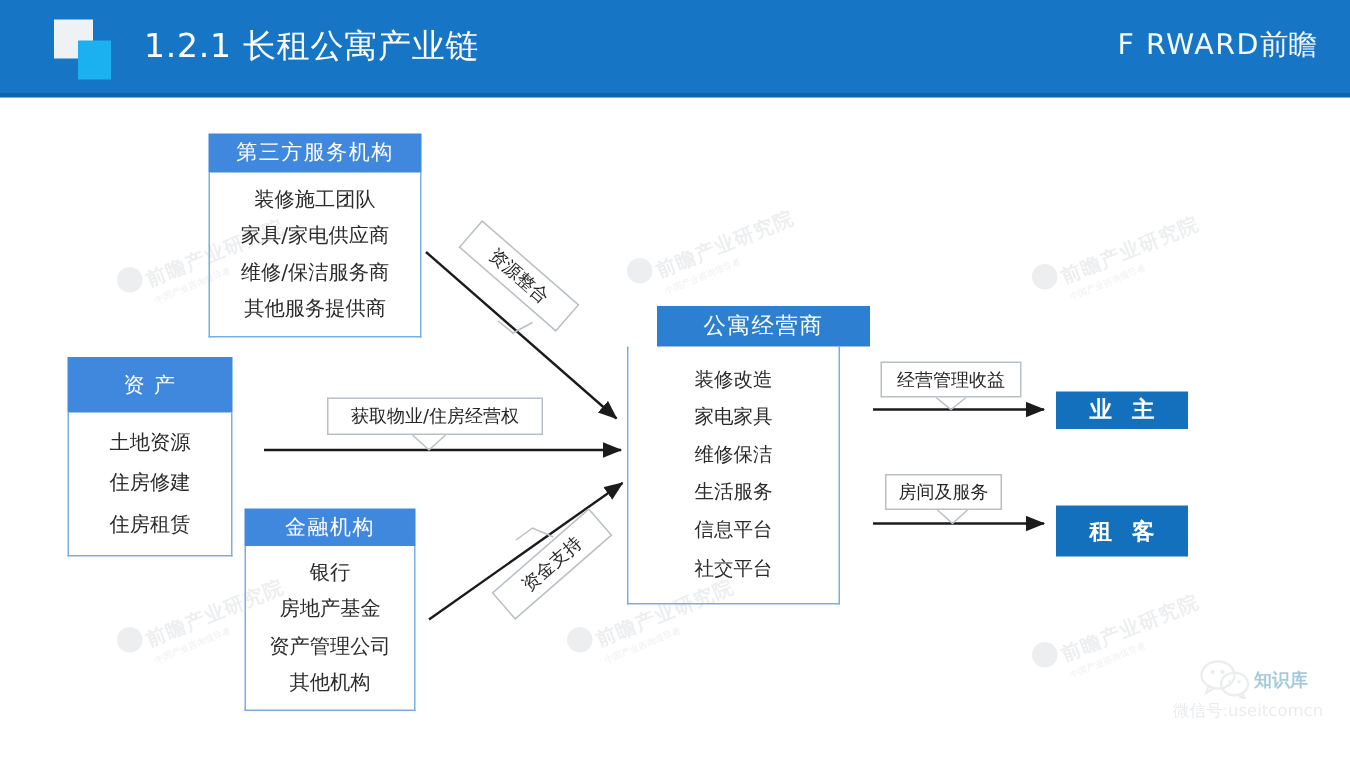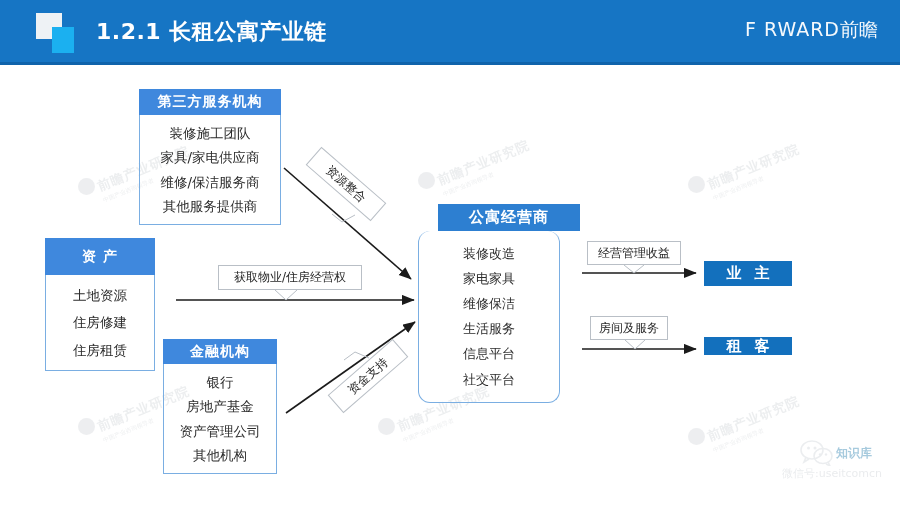--- a/index.html
+++ b/index.html
@@ -50,21 +50,21 @@
     width: 22px; height: 26px;
     background: #1bb0f0;
   }
   .header-title {
     position: absolute;
     left: 96px; top: 14px;
     height: 36px;
     line-height: 36px;
     color: #ffffff;
     font-size: 22px;
-    font-weight: bold;
+    font-weight: normal;
     letter-spacing: 0.5px;
     white-space: nowrap;
   }
   .brand {
     position: absolute;
     right: 22px; top: 17px;
     color: #ffffff;
     font-size: 19px;
     letter-spacing: 1px;
     white-space: nowrap;
@@ -75,21 +75,21 @@
   
   .node {
     position: absolute;
     box-sizing: border-box;
   }
   .node-head {
     box-sizing: border-box;
     width: 100%;
     background: #3f88dd;
     color: #ffffff;
-    font-weight: bold;
+    font-weight: normal;
     font-size: 14px;
     text-align: center;
     letter-spacing: 1px;
     display: flex;
     align-items: center;
     justify-content: center;
   }
   .node-head.mid {
     background: #2d7fd1;
     font-size: 15px;
@@ -121,38 +121,38 @@
   #node-asset   { left: 45px;  top: 238px; width: 110px; }
   #node-asset .node-head { height: 37px; }
   #node-asset .node-body { height: 96px; padding: 6px 0; justify-content: space-around; }
 
   #node-finance { left: 163px; top: 339px; width: 114px; }
   #node-finance .node-head { height: 25px; }
   #node-finance .node-body { height: 110px; padding: 6px 0; justify-content: space-around; }
 
   #node-operator { left: 418px; top: 204px; width: 142px; }
   #node-operator .node-head { height: 27px; margin-left: 20px; }
-  #node-operator .node-body { height: 172px; padding: 10px 0; justify-content: space-around; border-radius: 12px; }
+  #node-operator .node-body { height: 172px; padding: 10px 0; justify-content: space-around; }
   #node-operator .node-body .row { font-size: 13px; }
 
   .pill {
     position: absolute;
     box-sizing: border-box;
     background: #1370bd;
     color: #ffffff;
     font-weight: bold;
     font-size: 15px;
     letter-spacing: 4px;
     text-indent: 4px;
     display: flex;
     align-items: center;
     justify-content: center;
   }
   #node-owner  { left: 704px; top: 261px; width: 88px; height: 25px; }
-  #node-tenant { left: 704px; top: 337px; width: 88px; height: 18px; }
+  #node-tenant { left: 704px; top: 337px; width: 88px; height: 34px; }
 
   
   .callout {
     position: absolute;
     box-sizing: border-box;
     border: 1px solid #b9bfc6;
     background: #ffffff;
     color: #272727;
     font-size: 12px;
     white-space: nowrap;

